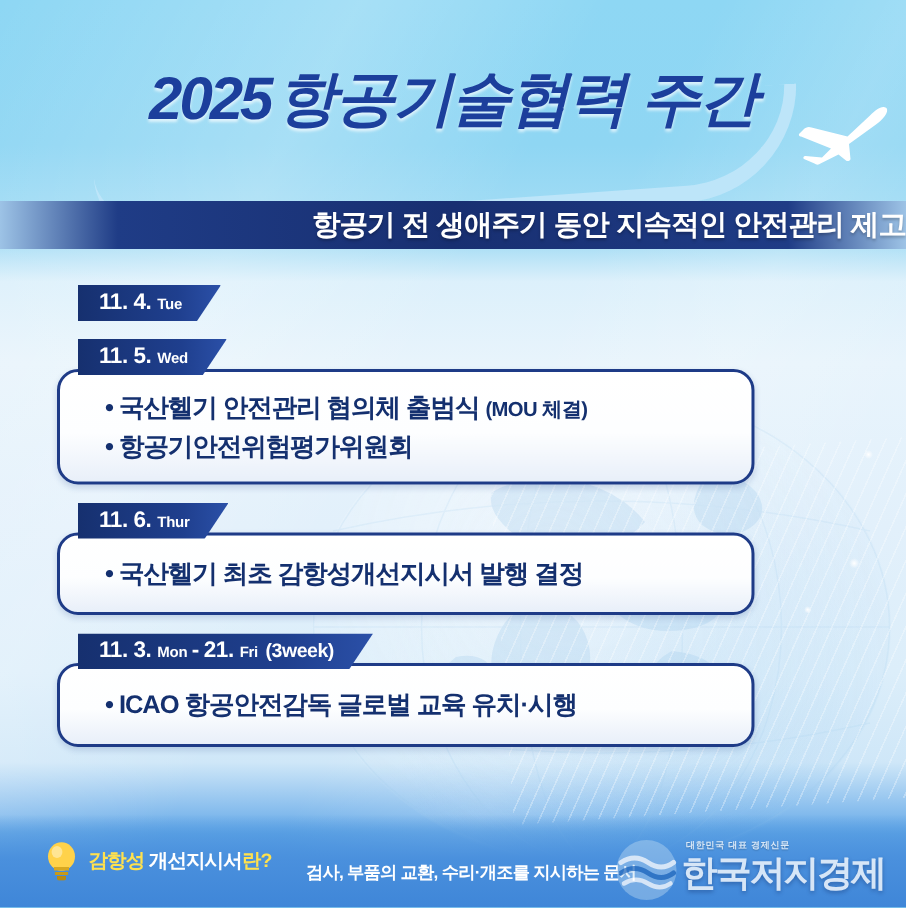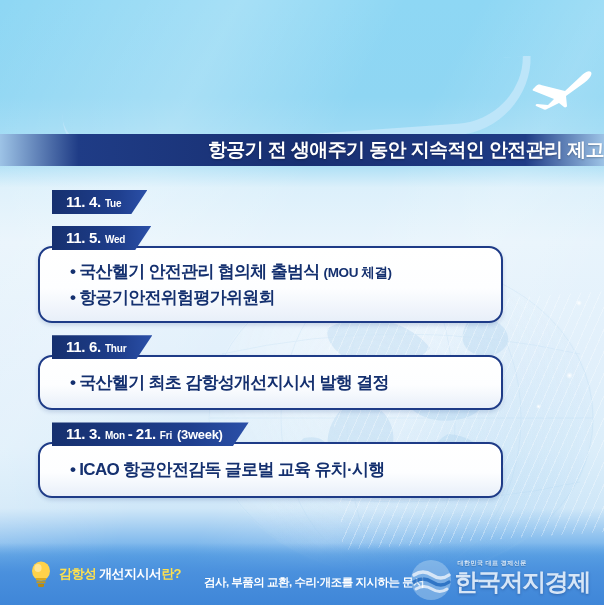--- a/index.html
+++ b/index.html
@@ -229,20 +229,23 @@
   <div class="diag-lines"></div>
   <div class="sparkle" style="left:566px; top:372px;"></div>
   <div class="sparkle" style="left:536px; top:404px; width:5px; height:5px;"></div>
   <div class="sparkle" style="left:576px; top:300px; width:6px; height:6px;"></div>
 
   <div class="title-wrap">
     <div class="swoosh"></div>
     <svg class="plane" viewBox="0 0 66 40" aria-hidden="true">
       <path fill="currentColor" d="M63 2 C60 0 56 3 52 7 L37 21 L13 15 C11 14 9 15 8 16 L5 19 C4 20 5 21 6 21 L26 29 L20 35 L9 34 C8 34 7 35 8 36 L15 39 C16 40 18 40 19 39 L31 33 L36 37 C37 38 39 37 39 36 L38 26 L56 13 C60 10 65 5 63 2 Z"></path>
     </svg>
+    <div class="title-text">
+      <span class="yr">2025</span><span>항공기술협력 주간</span>
+    </div>
   </div>
 
   <div class="banner">
     <span class="banner-text">항공기 전 생애주기 동안 지속적인 안전관리 제고</span>
   </div>
 
   <div class="schedule">
 
     <div class="block">
       <div class="datetag">

